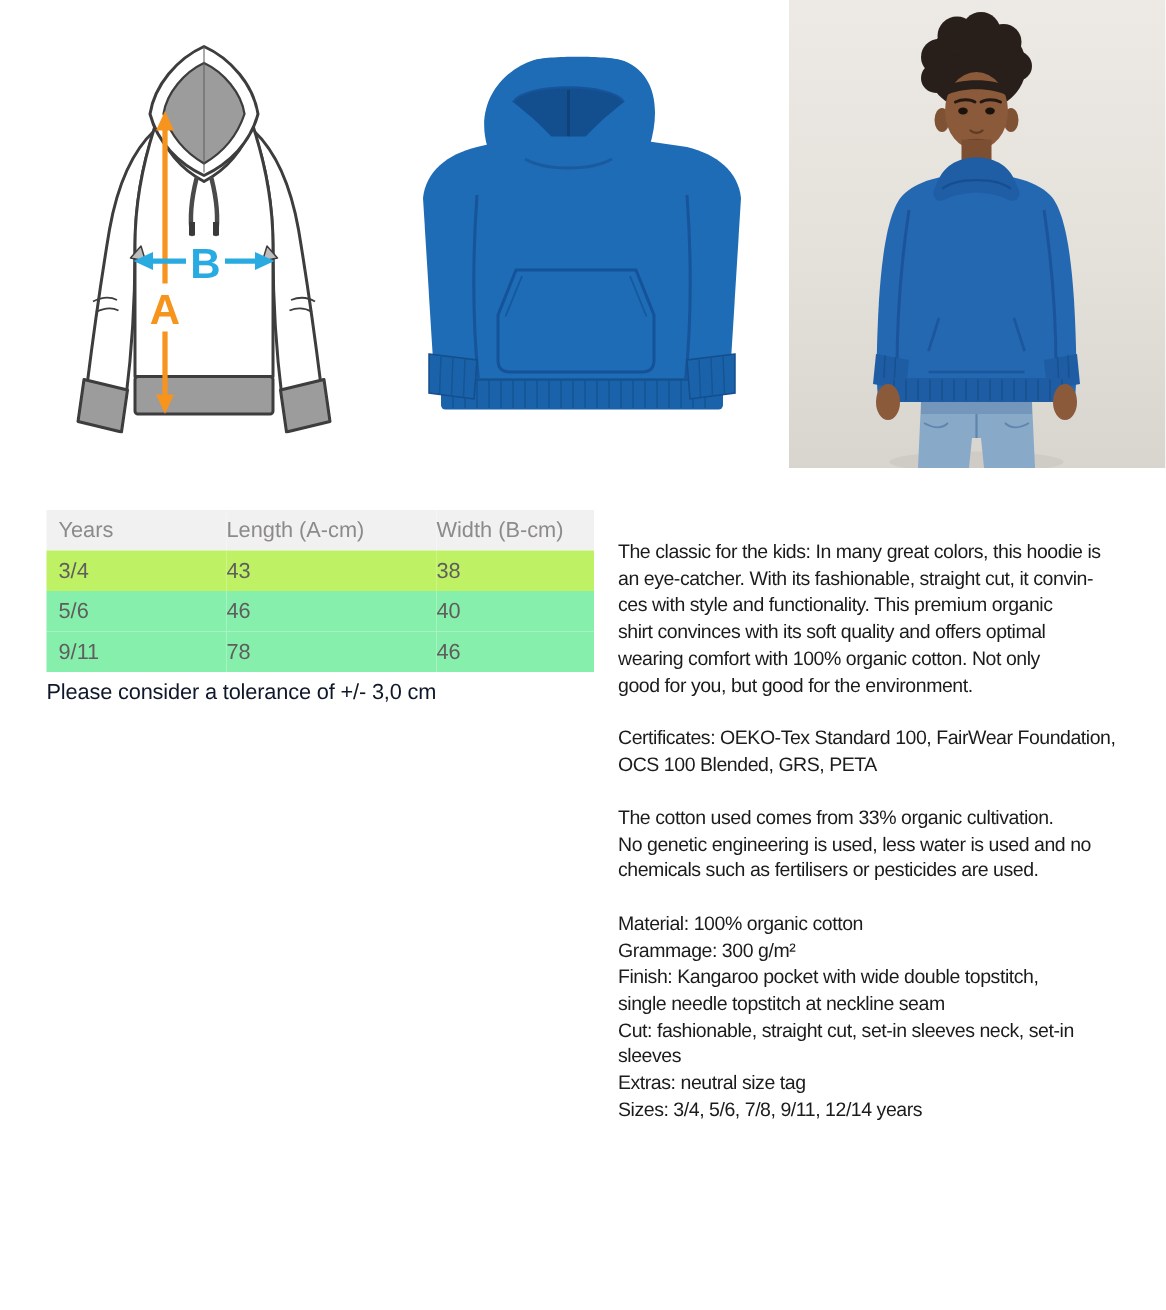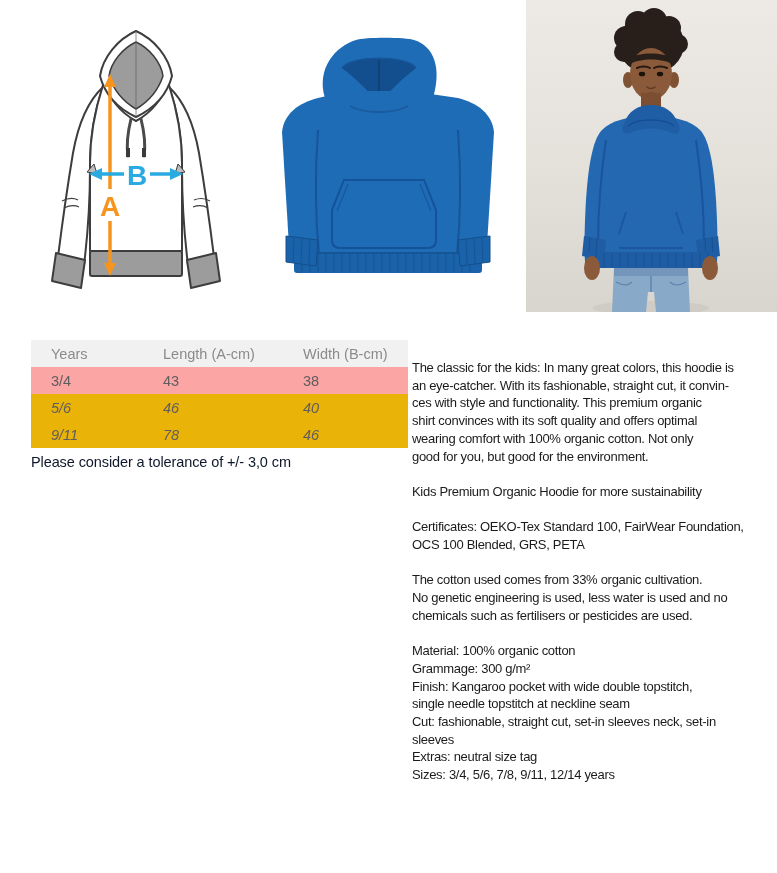--- a/index.html
+++ b/index.html
@@ -17,28 +17,28 @@
     background:linear-gradient(180deg,#EDEAE5 0%,#E4E0DA 55%,#D8D4CE 100%);}
   .fig svg{display:block;width:100%;height:100%;}
 
   
   .left-col{position:absolute;left:31px;top:340px;width:357px;}
   table.size-table{border-collapse:collapse;width:357px;table-layout:fixed;}
   table.size-table th,table.size-table td{
     height:27px;padding:0;text-align:left;vertical-align:middle;
     font-size:14.5px;font-weight:normal;
   }
-  table.size-table .c1{width:112px;padding-left:20px;}
+  table.size-table .c1{width:112px;padding-left:8px;}
   table.size-table .c2{width:140px;}
   table.size-table .c3{width:105px;}
   table.size-table thead tr{background:#f2f1f1;}
   table.size-table thead th{color:#8c8a8a;}
   table.size-table tbody td{color:#5f5d5d;}
-  tr.row-dark{background:#fca5a5;}
-  tr.row-light{background:#eab308;font-style:italic;}
+  tr.row-dark{background:#bef264;}
+  tr.row-light{background:#86efac;}
   .tolerance{margin:6px 0 0 0;font-size:14.5px;color:#0f172a;letter-spacing:-0.1px;}
 
   
   .description{
     position:absolute;left:412px;top:339px;width:365px;
     font-size:13px;line-height:17.7px;letter-spacing:-0.3px;color:#1b1b1b;margin-top:20px;
   }
   .description p{margin:0 0 17.7px 0;white-space:pre;}
   .description p:last-child{margin-bottom:0;}
 </style>
@@ -219,21 +219,20 @@
     <p class="tolerance">Please consider a tolerance of +/- 3,0 cm</p>
   </div>
 
   <div class="description">
     <p>The classic for the kids: In many great colors, this hoodie is
 an eye-catcher. With its fashionable, straight cut, it convin-
 ces with style and functionality. This premium organic
 shirt convinces with its soft quality and offers optimal
 wearing comfort with 100% organic cotton. Not only
 good for you, but good for the environment.</p>
-    <p>Kids Premium Organic Hoodie for more sustainability</p>
     <p>Certificates: OEKO-Tex Standard 100, FairWear Foundation,
 OCS 100 Blended, GRS, PETA</p>
     <p>The cotton used comes from 33% organic cultivation.
 No genetic engineering is used, less water is used and no
 chemicals such as fertilisers or pesticides are used.</p>
     <p>Material: 100% organic cotton
 Grammage: 300 g/m²
 Finish: Kangaroo pocket with wide double topstitch,
 single needle topstitch at neckline seam
 Cut: fashionable, straight cut, set-in sleeves neck, set-in

